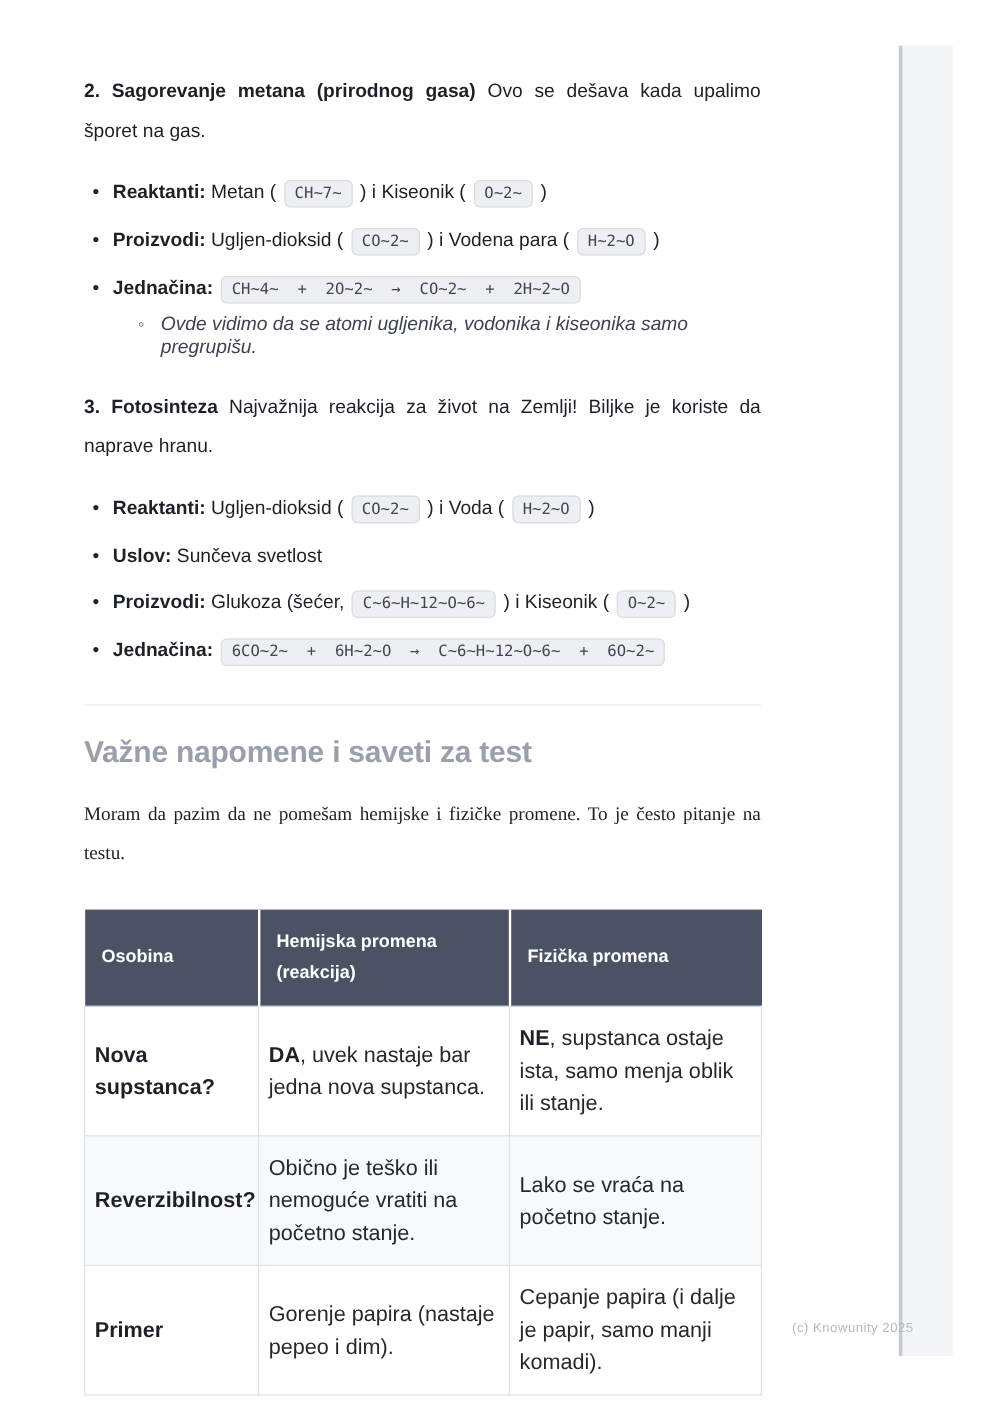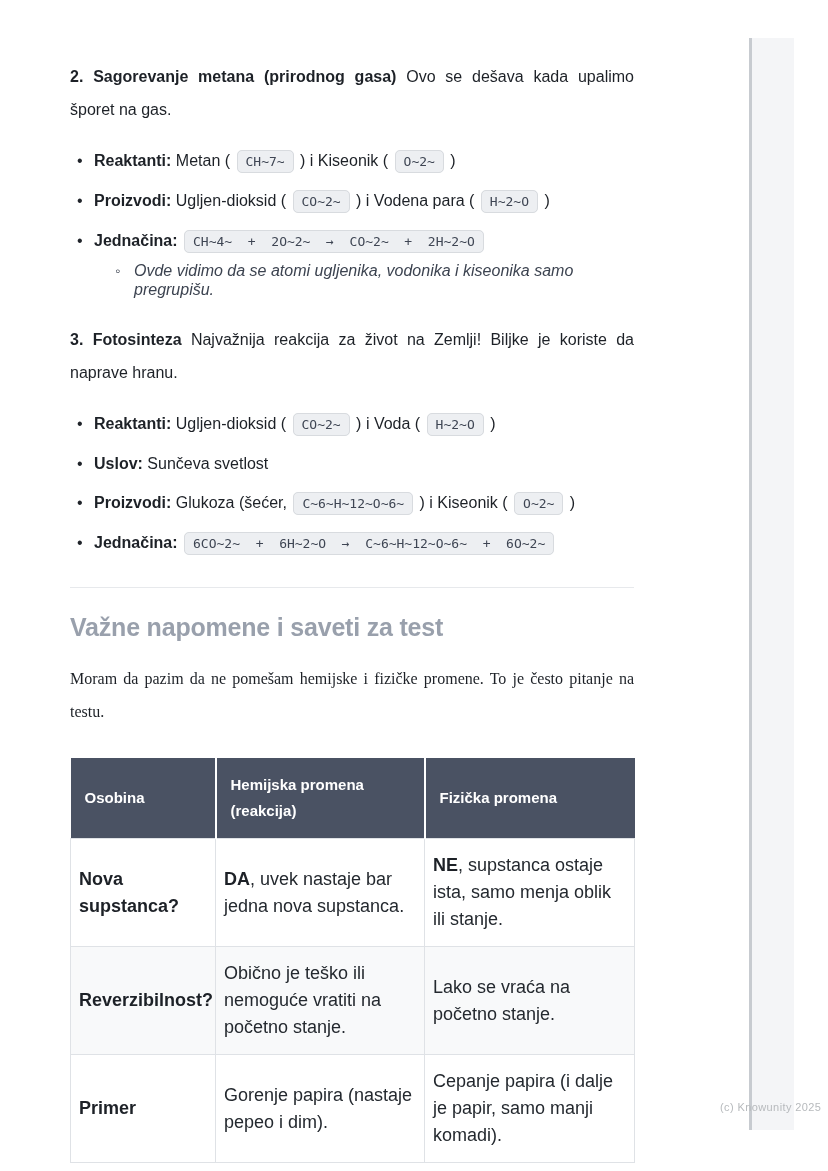--- a/index.html
+++ b/index.html
@@ -81,21 +81,21 @@
   }
   table.cmp tbody tr.alt td{background:var(--table-alt-row-bg);}
   table.cmp tbody td .sg-b{color:#1d2127;}
   td.rowlabel{font-weight:700;color:#1d2127;}
 
   .side-strip{
     position:absolute;left:749px;top:38px;width:42px;height:1092px;
     background:var(--side-strip-bg);border-left:3px solid var(--side-strip-edge);
   }
   .watermark{
-    position:absolute;left:720px;top:1101px;font-size:11px;letter-spacing:0.4px;
+    position:absolute;left:660px;top:1101px;font-size:11px;letter-spacing:0.4px;
     color:var(--watermark-text);z-index:2;white-space:nowrap;
   }
 </style>
 </head>
 <body>
 
 <div class="content">
 
   <ul class="blist">
   </ul>

